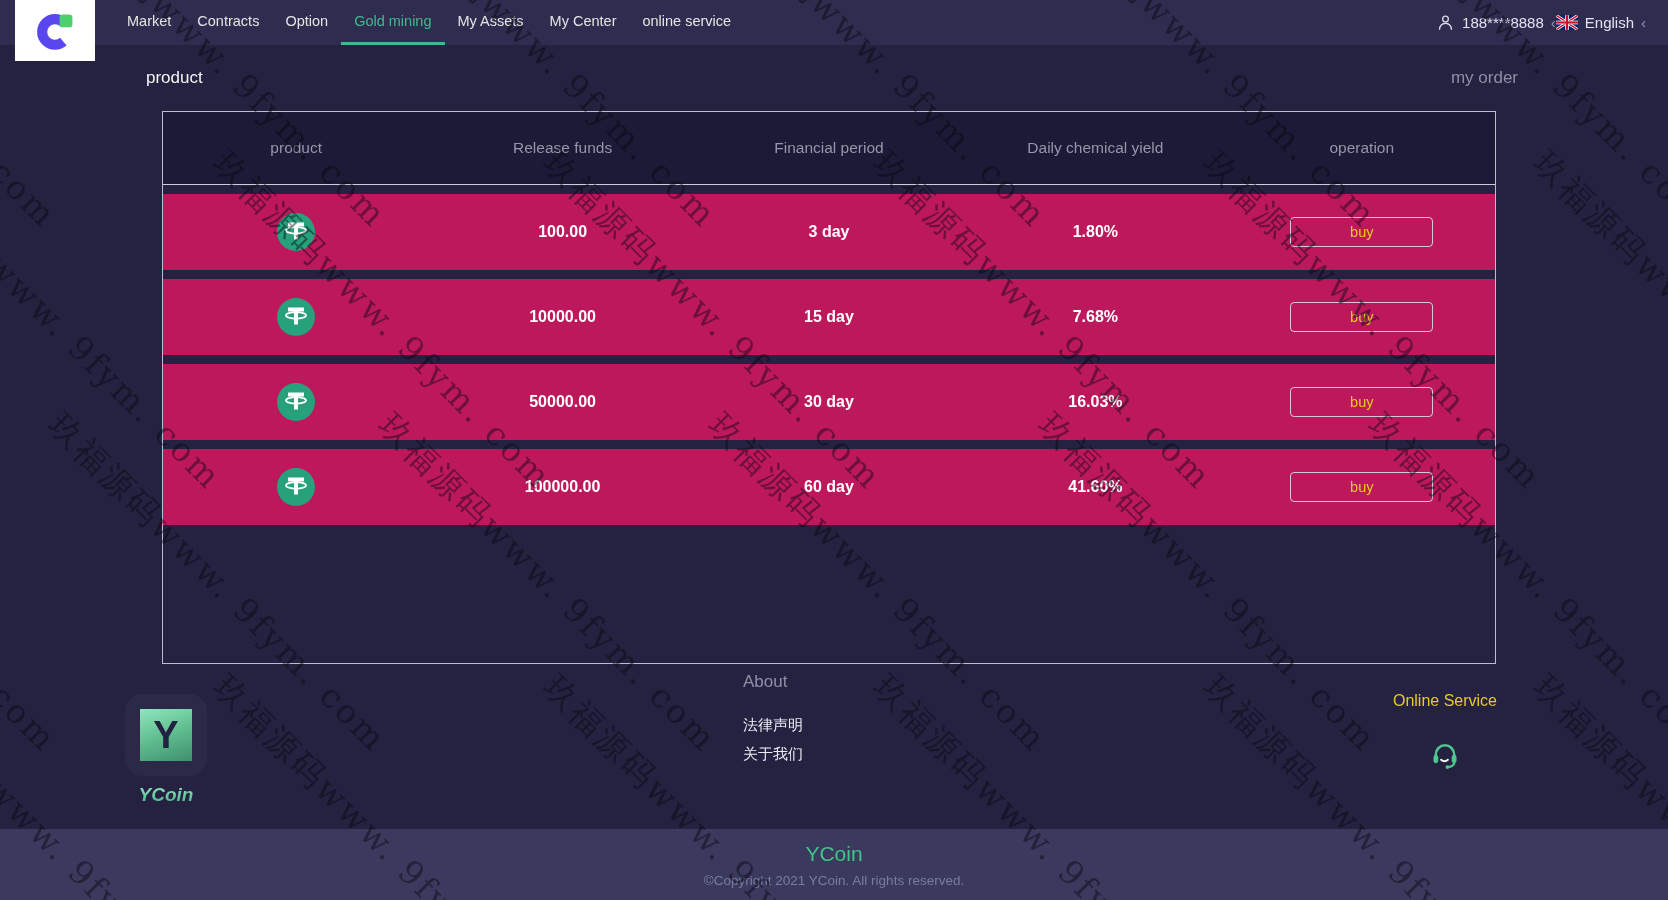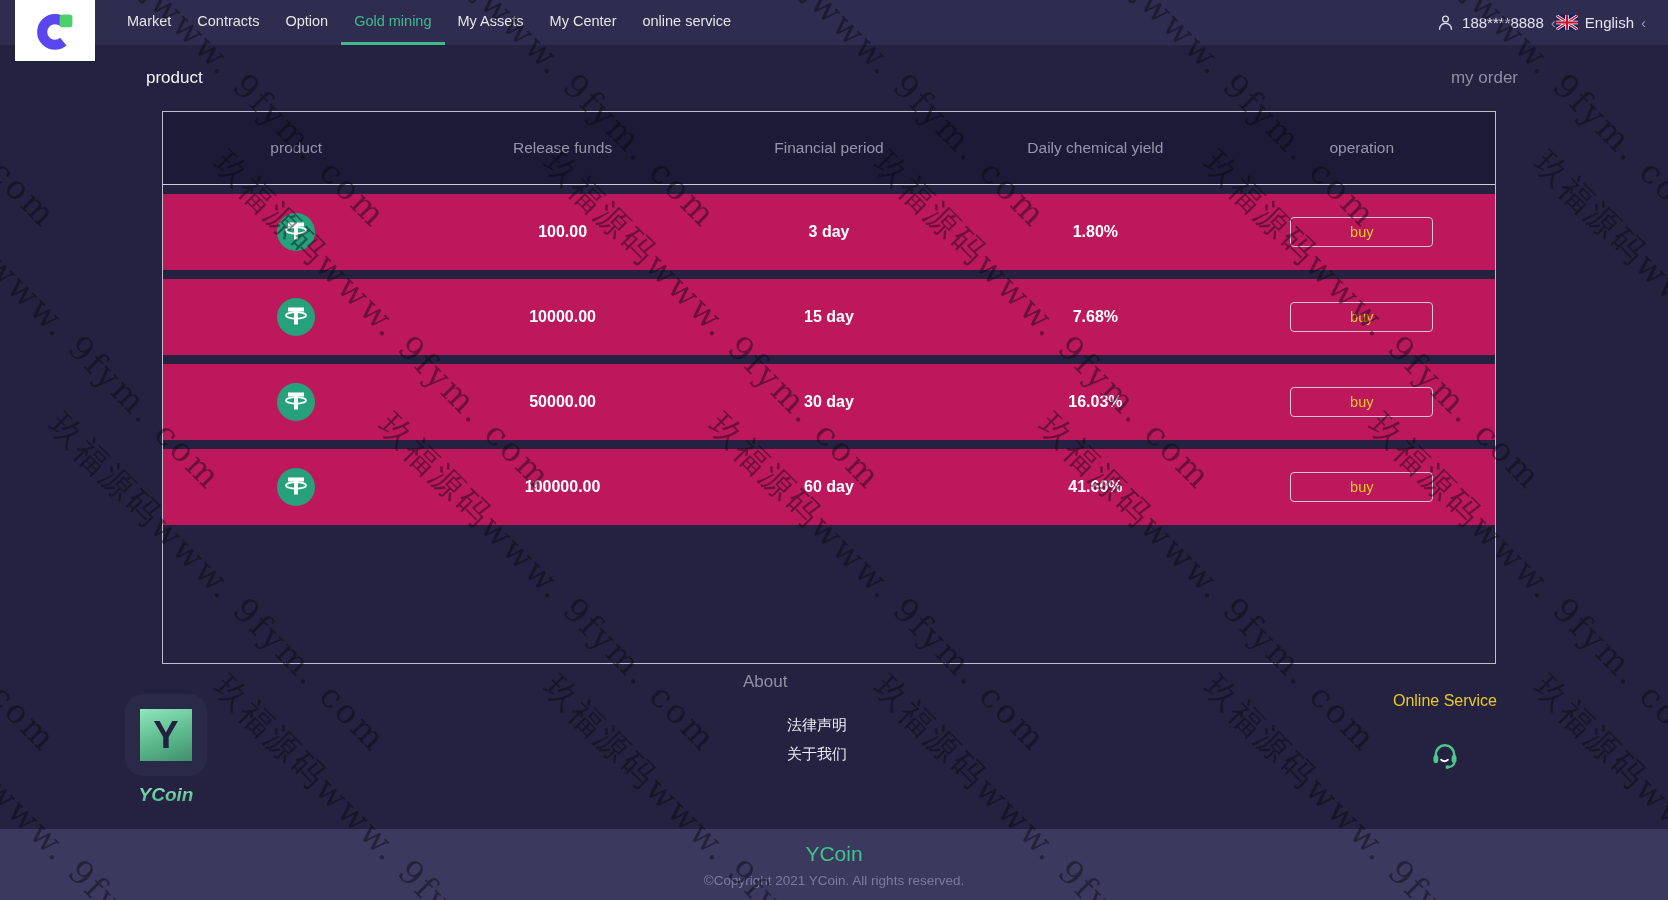--- a/index.html
+++ b/index.html
@@ -34,21 +34,21 @@
 
   
   .flogo-box { position:absolute; left:125px; top:694px; width:82px; height:82px; background:#2b2948; border-radius:18px; display:flex; align-items:center; justify-content:center; }
   .flogo-inner { width:52px; height:52px; background:linear-gradient(160deg,#8fe7bd 0%,#5cb98c 55%,#3f8f6d 100%); display:flex; align-items:center; justify-content:center; }
   .flogo-inner b { font-size:38px; font-weight:900; color:#232140; line-height:1; }
   .flogo-text { position:absolute; left:125px; top:784px; width:82px; text-align:center; font-size:19px; font-weight:bold; font-style:italic;
                 background:linear-gradient(180deg,#9be8c4,#3fae7f); -webkit-background-clip:text; background-clip:text; color:transparent; }
   .fcol { position:absolute; top:672px; }
   .fcol-about { left:743px; } .fcol-terms { left:1025px; }
   .fcol h4 { font-size:17px; font-weight:normal; color:#8f8fa4; margin-bottom:24px; }
-  .fcol a { display:block; font-size:15px; color:#ebebf4; text-decoration:none; margin-bottom:10px; cursor:pointer;margin-left:44px; }
+  .fcol a { display:block; font-size:15px; color:#ebebf4; text-decoration:none; margin-bottom:10px; cursor:pointer; }
   .online { position:absolute; left:1392px; top:692px; width:106px; text-align:center; }
   .online .os-label { font-size:16px; color:#e6cb26; cursor:pointer; }
   .headset { position:absolute; left:1429px; top:739px; width:31px; height:31px; cursor:pointer; }
 
   
   .bottom-bar { position:absolute; left:0; bottom:0; width:100%; height:71px; background:#3b395d; text-align:center; }
   .bb-brand { padding-top:13px; font-size:21px; color:#3fc48b; }
   .bb-copy { margin-top:7px; font-size:13.5px; color:#797c9f; }
 
   

